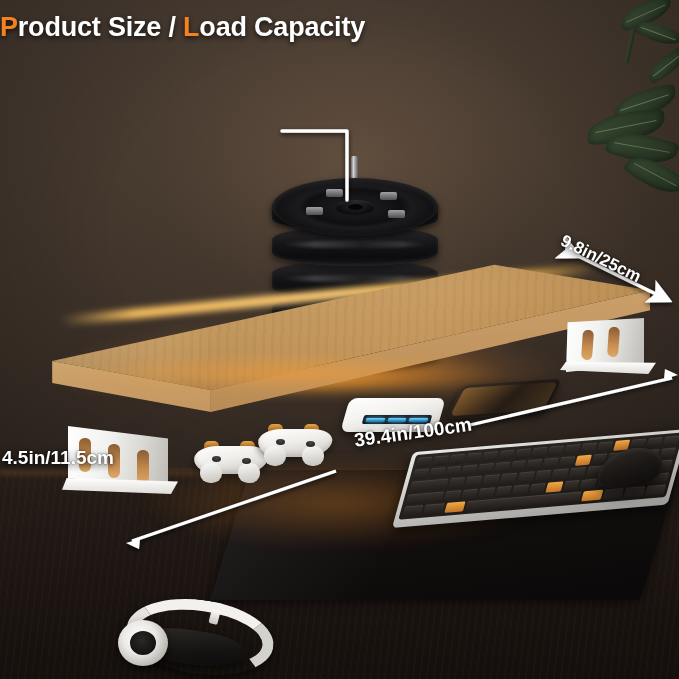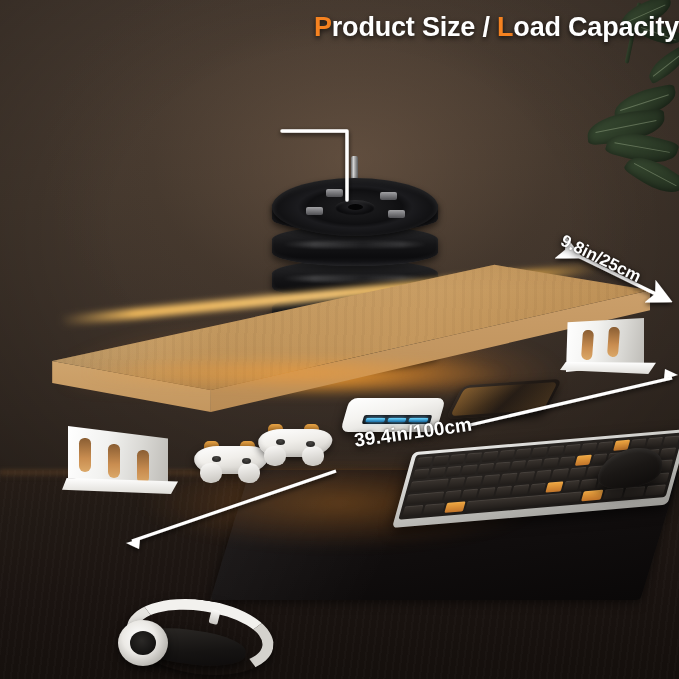--- a/index.html
+++ b/index.html
@@ -405,21 +405,21 @@
   }
 
   
   .anno { position: absolute; left: 0; top: 0; width: 679px; height: 679px; pointer-events: none; }
   .anno svg { position: absolute; left: 0; top: 0; }
 
   .title {
     position: absolute;
     left: 0; top: 12px;
     width: 679px;
-    text-align: right;
+    text-align: left;
     font-size: 27px;
     font-weight: bold;
     letter-spacing: -0.2px;
     color: #ffffff;
     text-shadow: 0 2px 5px rgba(0,0,0,0.75);
   }
   .title .hl { color: #F58220; }
 
   .badge {
     position: absolute;
@@ -682,15 +682,16 @@
       </g>
     </svg>
 
     <div class="title">
       <span class="hl">P</span><span>roduct Size / </span><span class="hl">L</span><span>oad Capacity</span>
     </div>
 
 
     <div class="dim-label dim-depth">9.8in/25cm</div>
     <div class="dim-label dim-width">39.4in/100cm</div>
+    <div class="dim-label dim-height">4.5in/11.5cm</div>
   </div>
 
 </div>
 
 </body></html>

